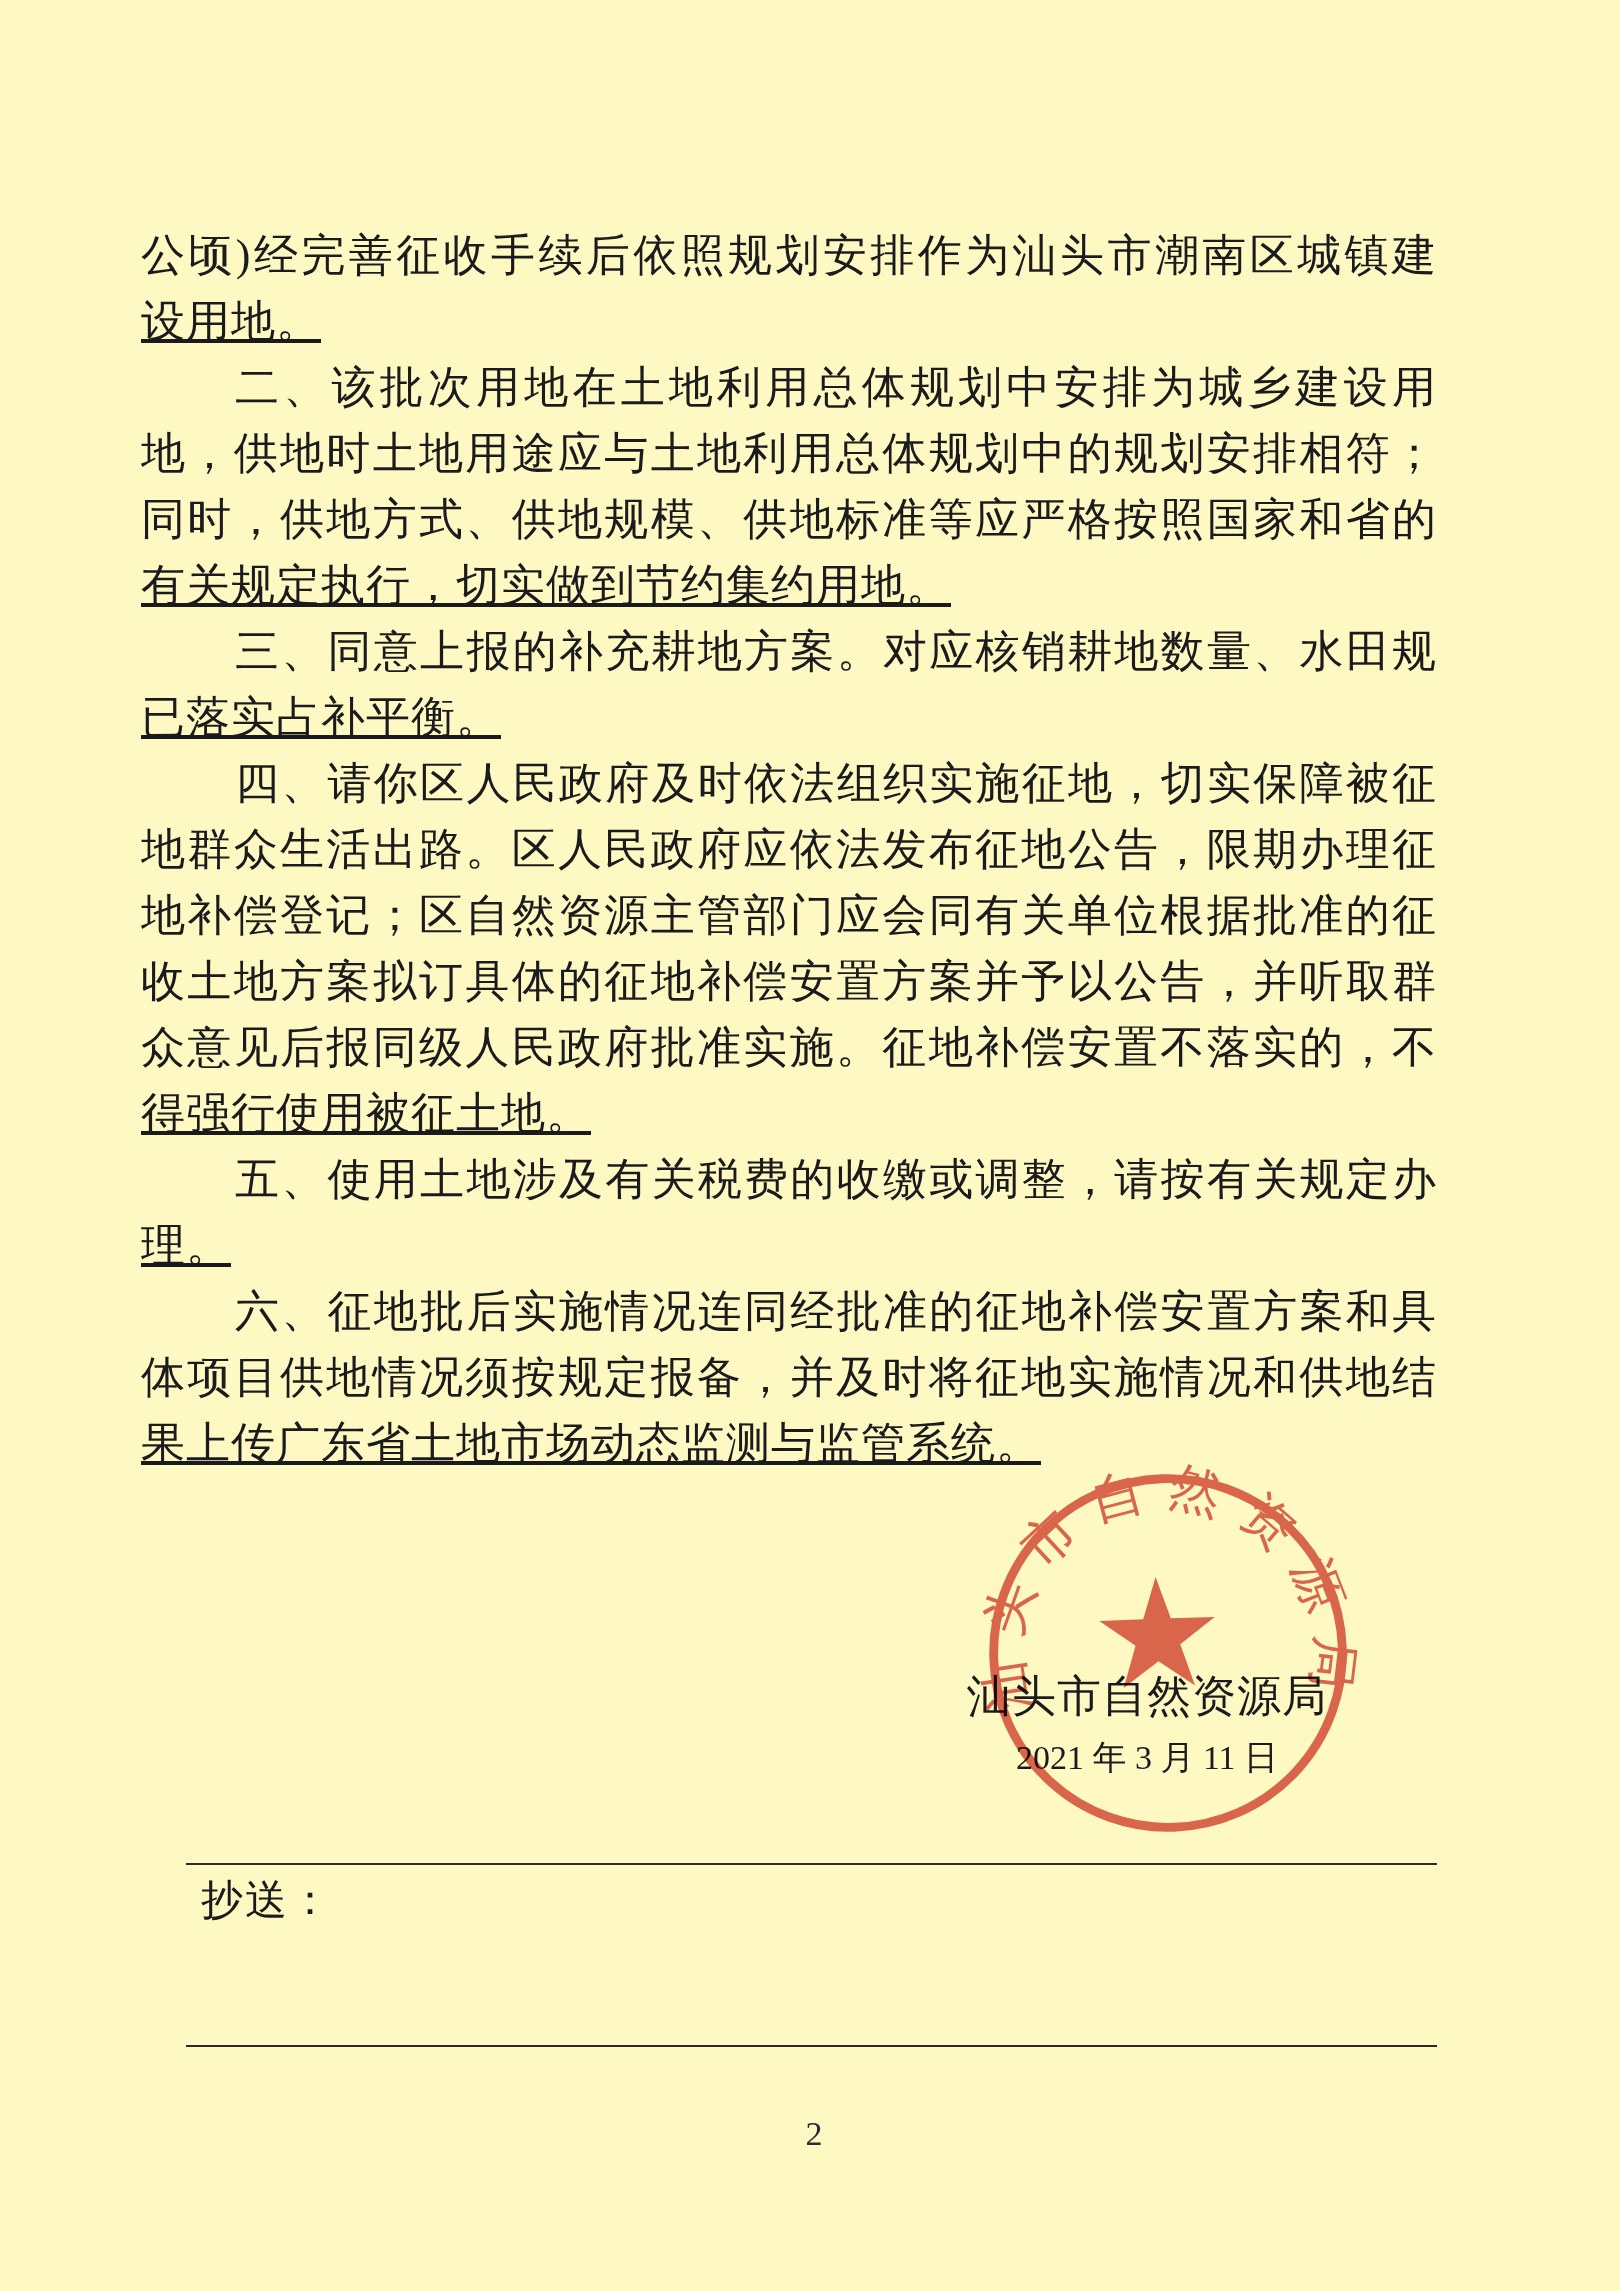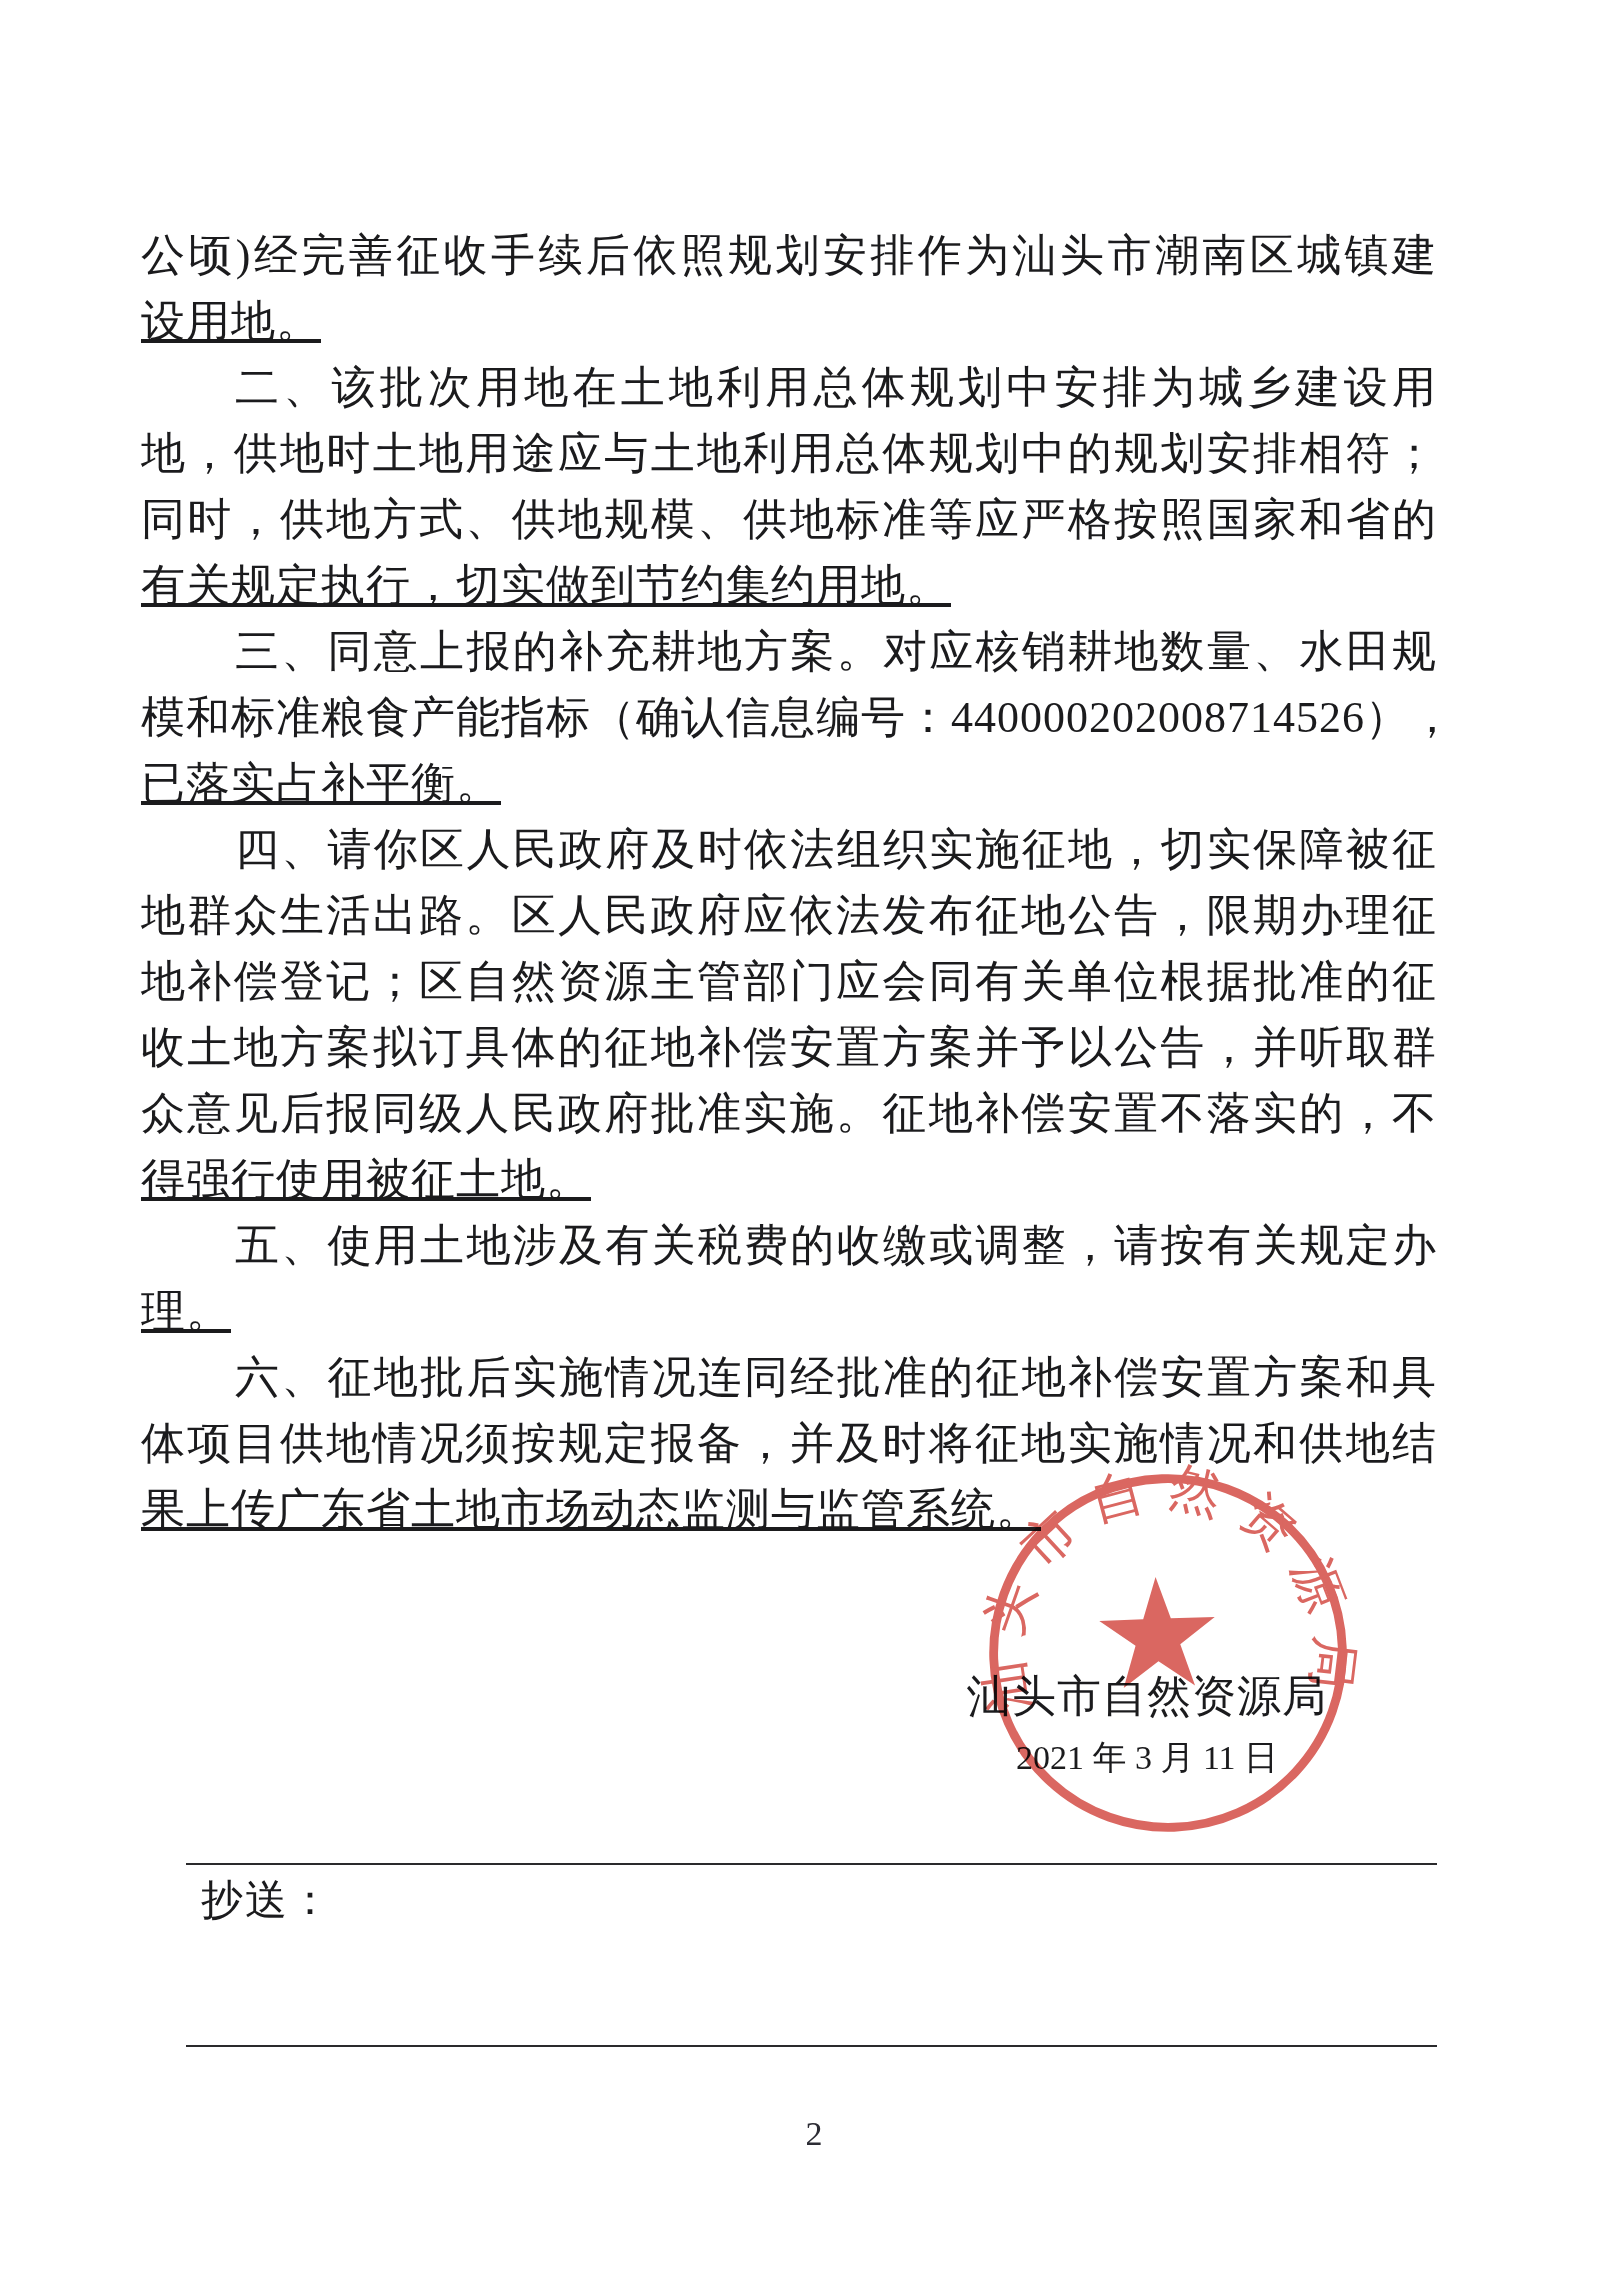--- a/index.html
+++ b/index.html
@@ -1,21 +1,21 @@
 <!DOCTYPE html>
 <html><head>
 <meta charset="utf-8">
 <style>
   html,body { margin:0; padding:0; background:#9a9a9a; }
   .page {
     position: relative;
     width: 1620px;
     height: 2292px;
     margin: 0 auto;
-    background: #ffffff;
+    background: #fef9c3;
     overflow: hidden;
     font-family: "Liberation Serif", "DejaVu Serif", serif;
     color: #1b1b1d;
   }
 
   
   .body-text {
     position: absolute;
     left: 141px;
     top: 223px;
@@ -110,21 +110,20 @@
 <div class="page">
 
   <div class="body-text">
       <div class="body-line">公顷)经完善征收手续后依照规划安排作为汕头市潮南区城镇建</div>
       <div class="body-line short">设用地。</div>
       <div class="body-line indent">二、该批次用地在土地利用总体规划中安排为城乡建设用</div>
       <div class="body-line">地，供地时土地用途应与土地利用总体规划中的规划安排相符；</div>
       <div class="body-line">同时，供地方式、供地规模、供地标准等应严格按照国家和省的</div>
       <div class="body-line short">有关规定执行，切实做到节约集约用地。</div>
       <div class="body-line indent">三、同意上报的补充耕地方案。对应核销耕地数量、水田规</div>
-      <div class="body-line">模和标准粮食产能指标（确认信息编号：440000202008714526），</div>
       <div class="body-line short">已落实占补平衡。</div>
       <div class="body-line indent">四、请你区人民政府及时依法组织实施征地，切实保障被征</div>
       <div class="body-line">地群众生活出路。区人民政府应依法发布征地公告，限期办理征</div>
       <div class="body-line">地补偿登记；区自然资源主管部门应会同有关单位根据批准的征</div>
       <div class="body-line">收土地方案拟订具体的征地补偿安置方案并予以公告，并听取群</div>
       <div class="body-line">众意见后报同级人民政府批准实施。征地补偿安置不落实的，不</div>
       <div class="body-line short">得强行使用被征土地。</div>
       <div class="body-line indent">五、使用土地涉及有关税费的收缴或调整，请按有关规定办</div>
       <div class="body-line short">理。</div>
       <div class="body-line indent">六、征地批后实施情况连同经批准的征地补偿安置方案和具</div>

